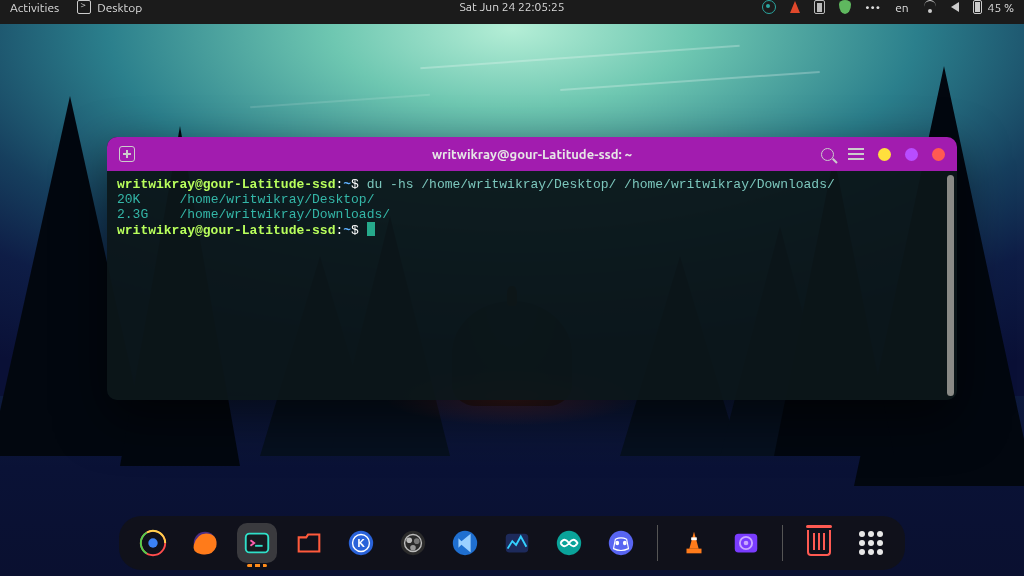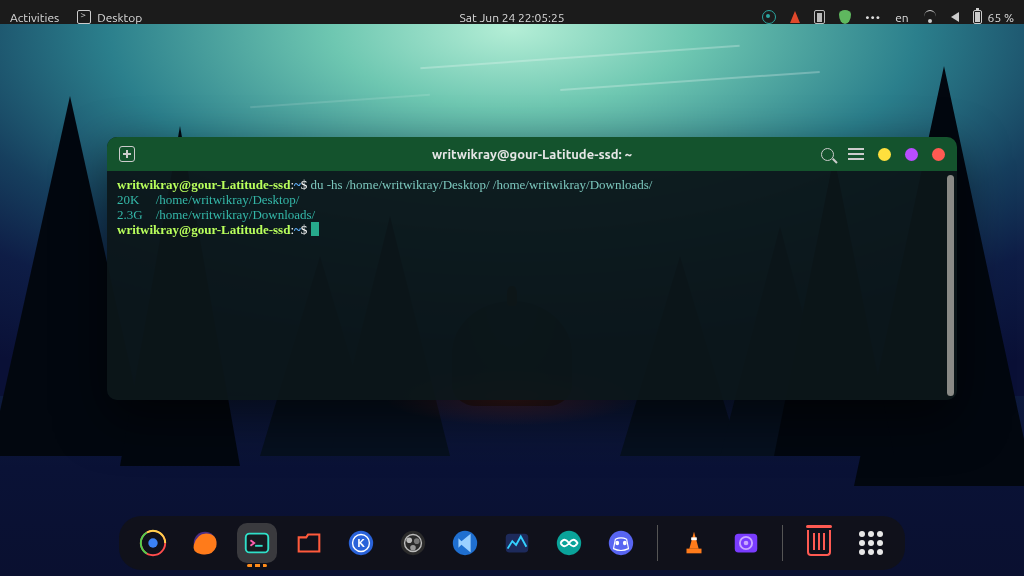--- a/index.html
+++ b/index.html
@@ -8,21 +8,21 @@
     background:
       radial-gradient(ellipse 900px 400px at 50% 5%, #b4eed6 0%, #6ec7b1 20%, #2b7f8c 45%, #163f5e 65%, #0e1d46 80%, #0a1036 100%),
       #0a1036;
     position:relative;
     color:#e8e6e3;
   }
 
   
   .topbar {
     position:absolute; top:0; left:0; right:0; height:24px;
-    background:#1b1b1b; display:flex; align-items:flex-end;
+    background:#1b1b1b; display:flex; align-items:flex-start;
     font-size:12px; color:#ddd; padding:0 10px;
     z-index:50;
   }
   .topbar .left  { display:flex; align-items:center; gap:18px; }
   .topbar .center{ position:absolute; left:50%; transform:translateX(-50%); }
   .topbar .right { margin-left:auto; display:flex; align-items:center; gap:14px; }
   .topbar .tb-item { display:flex; align-items:center; gap:6px; cursor:pointer; }
   .tb-ico { display:inline-block; width:14px; height:14px; }
   .tb-ico.terminal { border:1.2px solid #ccc; border-radius:2px; position:relative;}
   .tb-ico.terminal::after{content:">";position:absolute;left:2px;top:-2px;font-size:10px;color:#ccc;}
@@ -56,39 +56,39 @@
         background:radial-gradient(ellipse,#c03a2a55,#0000 70%);z-index:2;}
 
   
   .termwin{
     position:absolute; left:107px; top:137px; width:850px; height:263px;
     background:rgba(12,22,25,.95); border-radius:10px; overflow:hidden;
     box-shadow:0 18px 50px rgba(0,0,0,.6);
     display:flex; flex-direction:column; z-index:30;
   }
   .term-titlebar{
-    height:34px; background:#14532d; display:flex; align-items:center;
+    height:34px; background:#a21caf; display:flex; align-items:center;
     padding:0 12px; font-size:13px; color:#e6e6e6; font-weight:600;justify-content:flex-end;
   }
   .term-titlebar .center{ position:absolute; left:50%; transform:translateX(-50%); }
   .term-titlebar .right{ margin-left:auto; display:flex; align-items:center; gap:14px;}
   .newtab-ico{ width:16px;height:16px;border:1.4px solid #ccc;border-radius:3px;position:relative;cursor:pointer;}
   .newtab-ico::before,.newtab-ico::after{content:"";position:absolute;background:#ccc;}
   .newtab-ico::before{left:3px;right:3px;top:6px;height:1.5px;}
   .newtab-ico::after {top:3px;bottom:3px;left:6px;width:1.5px;}
   .search-ico{width:13px;height:13px;border:1.6px solid #ccc;border-radius:50%;position:relative;cursor:pointer;}
   .search-ico::after{content:"";position:absolute;width:6px;height:1.6px;background:#ccc;left:10px;top:11px;transform:rotate(45deg);}
   .hamburger{width:16px;height:12px;display:flex;flex-direction:column;justify-content:space-between;cursor:pointer;}
   .hamburger span{height:1.8px;background:#ccc;}
   .win-dot{width:13px;height:13px;border-radius:50%;cursor:pointer;}
   .win-dot.y{background:#ffdf3d;} .win-dot.p{background:#b84dff;} .win-dot.r{background:#ff5a52;}
 
   .term-body{
     flex:1; padding:6px 10px 6px 10px;
-    font-family:Liberation Serif, serif;
+    font-family:Liberation Mono, monospace;
     font-size:13px; line-height:15px; color:#d0d0c8;
     position:relative; white-space:pre;
   }
   .term-body .scroll{position:absolute;right:3px;top:4px;bottom:4px;width:7px;background:#8a8a86;border-radius:4px;}
   .ps-user{color:#b9ff5c;font-weight:bold;}
   .ps-path{color:#5fb1ff;font-weight:bold;}
   .ps-white{color:#ffffff;}
   .cmd-arg{color:#7cc7bd;}
   .out-teal{color:#34b7a8;}
   .cursor{display:inline-block;width:8px;height:14px;background:#26a98b;vertical-align:-2px;}
@@ -135,21 +135,21 @@
     <span class="tb-ico circle-dots"></span>
     <span class="tb-ico flame"></span>
     <span class="tb-ico battery-sm"></span>
     <span class="tb-ico shield"></span>
     <span style="letter-spacing:1px;">•••</span>
     <span>en</span>
     <span class="tb-ico wifi"></span>
     <span class="tb-ico speaker"></span>
     <div class="tb-item">
       <span class="tb-ico batt2"></span>
-      <span>65 %</span>
+      <span>45 %</span>
     </div>
   </div>
 </div>
 
 <div class="sky-streak" style="left:420px;top:56px;width:320px;"></div>
 <div class="sky-streak" style="left:560px;top:80px;width:260px;"></div>
 <div class="sky-streak" style="left:250px;top:100px;width:180px;opacity:.5;"></div>
 <div class="tree fore" style="left:-10px;border-left-width:80px;border-right-width:80px;border-bottom-width:360px;bottom:120px;"></div>
 <div class="tree fore" style="left:120px;border-bottom-width:340px;bottom:110px;"></div>
 <div class="tree mid" style="left:260px;bottom:120px;"></div>

